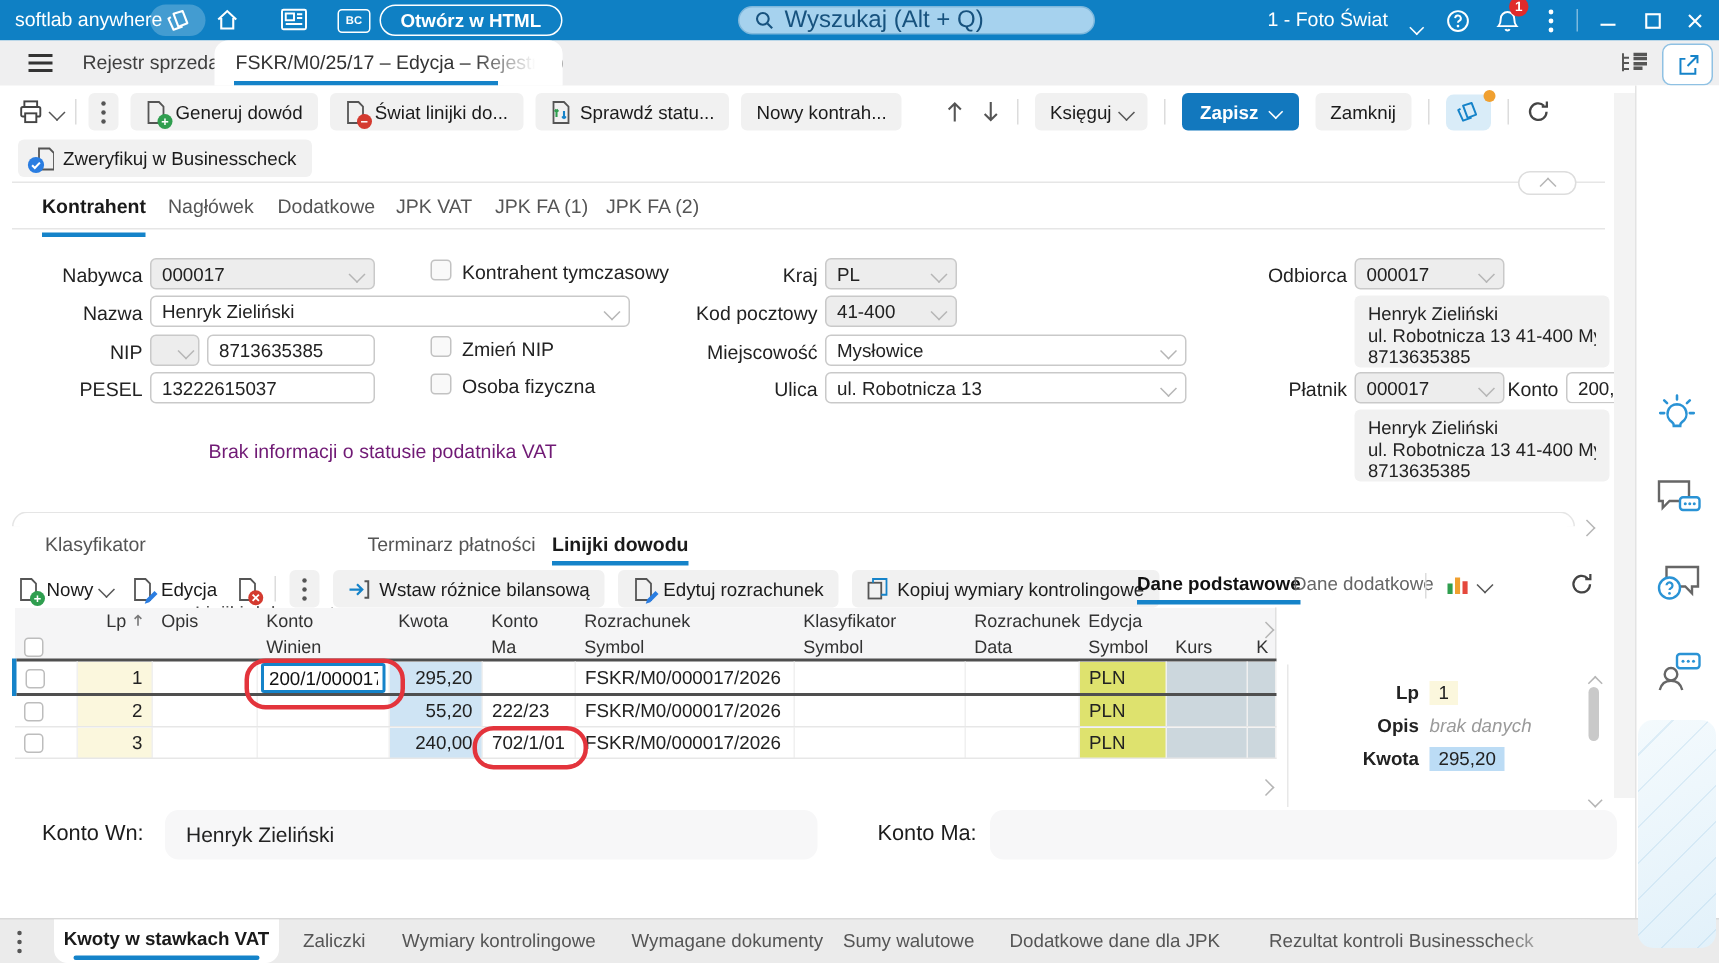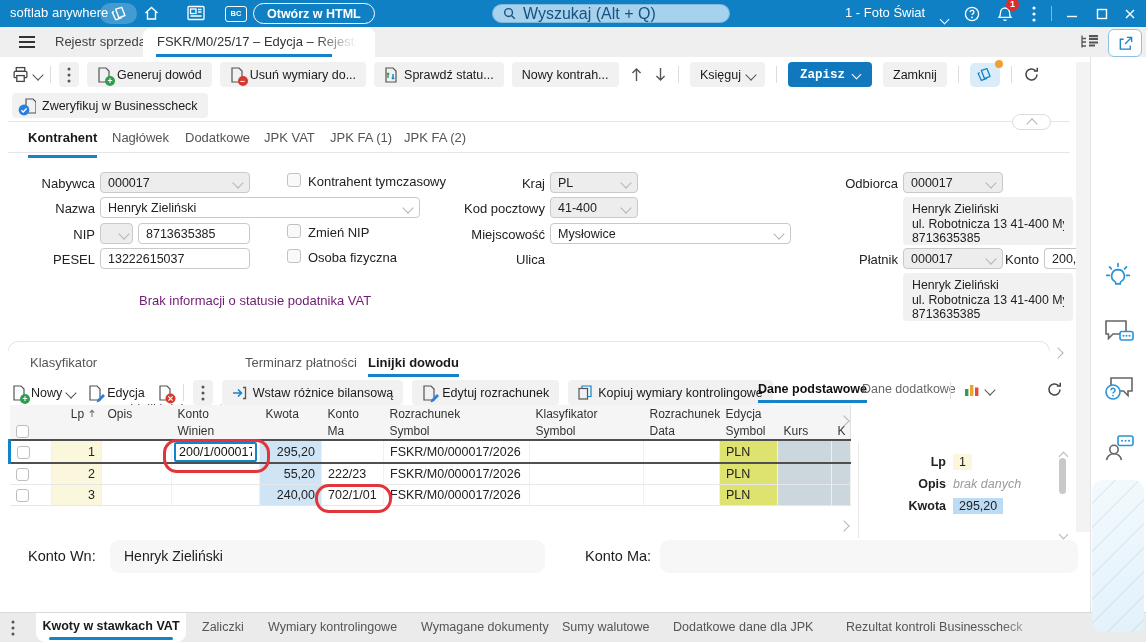--- a/index.html
+++ b/index.html
@@ -41,21 +41,21 @@
   .wtab2 .fade{position:absolute;right:0;top:0;width:60px;height:30px;background:linear-gradient(90deg,rgba(255,255,255,0),#fff 70%);}
   .wtab2 .uline{position:absolute;left:13px;bottom:0;width:176px;height:3px;background:#1583c9;}
   .share-btn{position:absolute;left:1108px;top:2px;width:32px;height:26px;background:#fff;border:1.5px solid #8fc1e3;
              border-radius:6px;display:flex;align-items:center;justify-content:center;}
 
   
   .row-flex{display:flex;align-items:center;gap:8px;}
   .gbtn{display:inline-flex;align-items:center;gap:6px;background:#f1f1f1;border:none;border-radius:4px;height:25px;
         padding:0 10px;font-size:12.5px;color:#1b1b1b;font-family:inherit;white-space:nowrap;}
   .bbtn{display:inline-flex;align-items:center;gap:8px;background:#1278be;border:none;border-radius:4px;height:25px;
-        padding:0 12px;font-size:12.5px;font-weight:700;color:#fff;font-family:Liberation Mono, monospace;white-space:nowrap;text-align:right;}
+        padding:0 12px;font-size:12.5px;font-weight:700;color:#fff;font-family:Liberation Sans, sans-serif;white-space:nowrap;text-align:right;}
   .vsep{width:1px;height:17px;background:#dcdcdc;}
   .plainbtn{display:inline-flex;align-items:center;gap:5px;background:transparent;border:none;font-size:12.5px;
             color:#1b1b1b;font-family:inherit;white-space:nowrap;padding:0 2px;}
   .dic{position:relative;width:14px;height:16px;flex:0 0 auto;}
   .dic .bdg{position:absolute;right:-4px;bottom:-3px;width:10px;height:10px;border-radius:50%;color:#fff;font-size:8.5px;
             line-height:10px;text-align:center;font-weight:700;}
   .kebab-dots{width:4px;height:16px;}
 
   
   .dtab{position:absolute;top:130px;height:22px;font-size:13px;color:#555;white-space:nowrap;}
@@ -263,21 +263,21 @@
       </span>
       <span>Generuj dowód</span>
     </button>
     <button class="gbtn">
       <span class="dic">
         <svg width="14" height="16" viewBox="0 0 14 16" fill="none" stroke="#555" stroke-width="1.2">
             <path d="M2 1h7l3 3v11H2z"></path>
           </svg>
         <span class="bdg" style="background:#d43a2f;">−</span>
       </span>
-      <span>Usuń wymiary do...</span>
+      <span>Świat linijki do...</span>
     </button>
     <button class="gbtn">
       <span class="dic">
         <svg width="14" height="16" viewBox="0 0 14 16" fill="none" stroke="#555" stroke-width="1.2">
             <path d="M2 1h7l3 3v11H2z"></path>
           </svg>
         <svg style="position:absolute;left:2px;top:4px;" width="10" height="10" viewBox="0 0 10 10" fill="none" stroke-width="1.4">
             <path d="M2 7V2M2 2L.8 3.4M2 2l1.2 1.4" stroke="#2f9e4f"></path>
             <path d="M7 3v5M7 8l-1.2-1.4M7 8l1.2-1.4" stroke="#1583c9"></path>
           </svg>
@@ -402,20 +402,24 @@
   <div class="inp gray" style="left:550px;top:197px;width:88px;">
     <span>41-400</span>
       <i class="chv lite"></i>
   </div>
   <span class="lbl" style="left:430px;top:227px;width:115px;">Miejscowość</span>
   <div class="inp" style="left:550px;top:223px;width:241px;">
     <span>Mysłowice</span>
       <i class="chv lite"></i>
   </div>
   <span class="lbl" style="left:430px;top:252px;width:115px;">Ulica</span>
+  <div class="inp" style="left:550px;top:248px;width:241px;">
+    <span>ul. Robotnicza 13</span>
+      <i class="chv lite"></i>
+  </div>
 
   <span class="lbl" style="left:808px;top:176px;width:90px;">Odbiorca</span>
   <div class="inp gray" style="left:903px;top:172px;width:100px;">
     <span>000017</span>
       <i class="chv lite"></i>
   </div>
   <div class="addr" style="left:903px;top:197px;height:48px;">
     <div>Henryk Zieliński</div>
     <div>ul. Robotnicza 13 41-400 Mysłowice</div>
     <div>8713635385</div>

